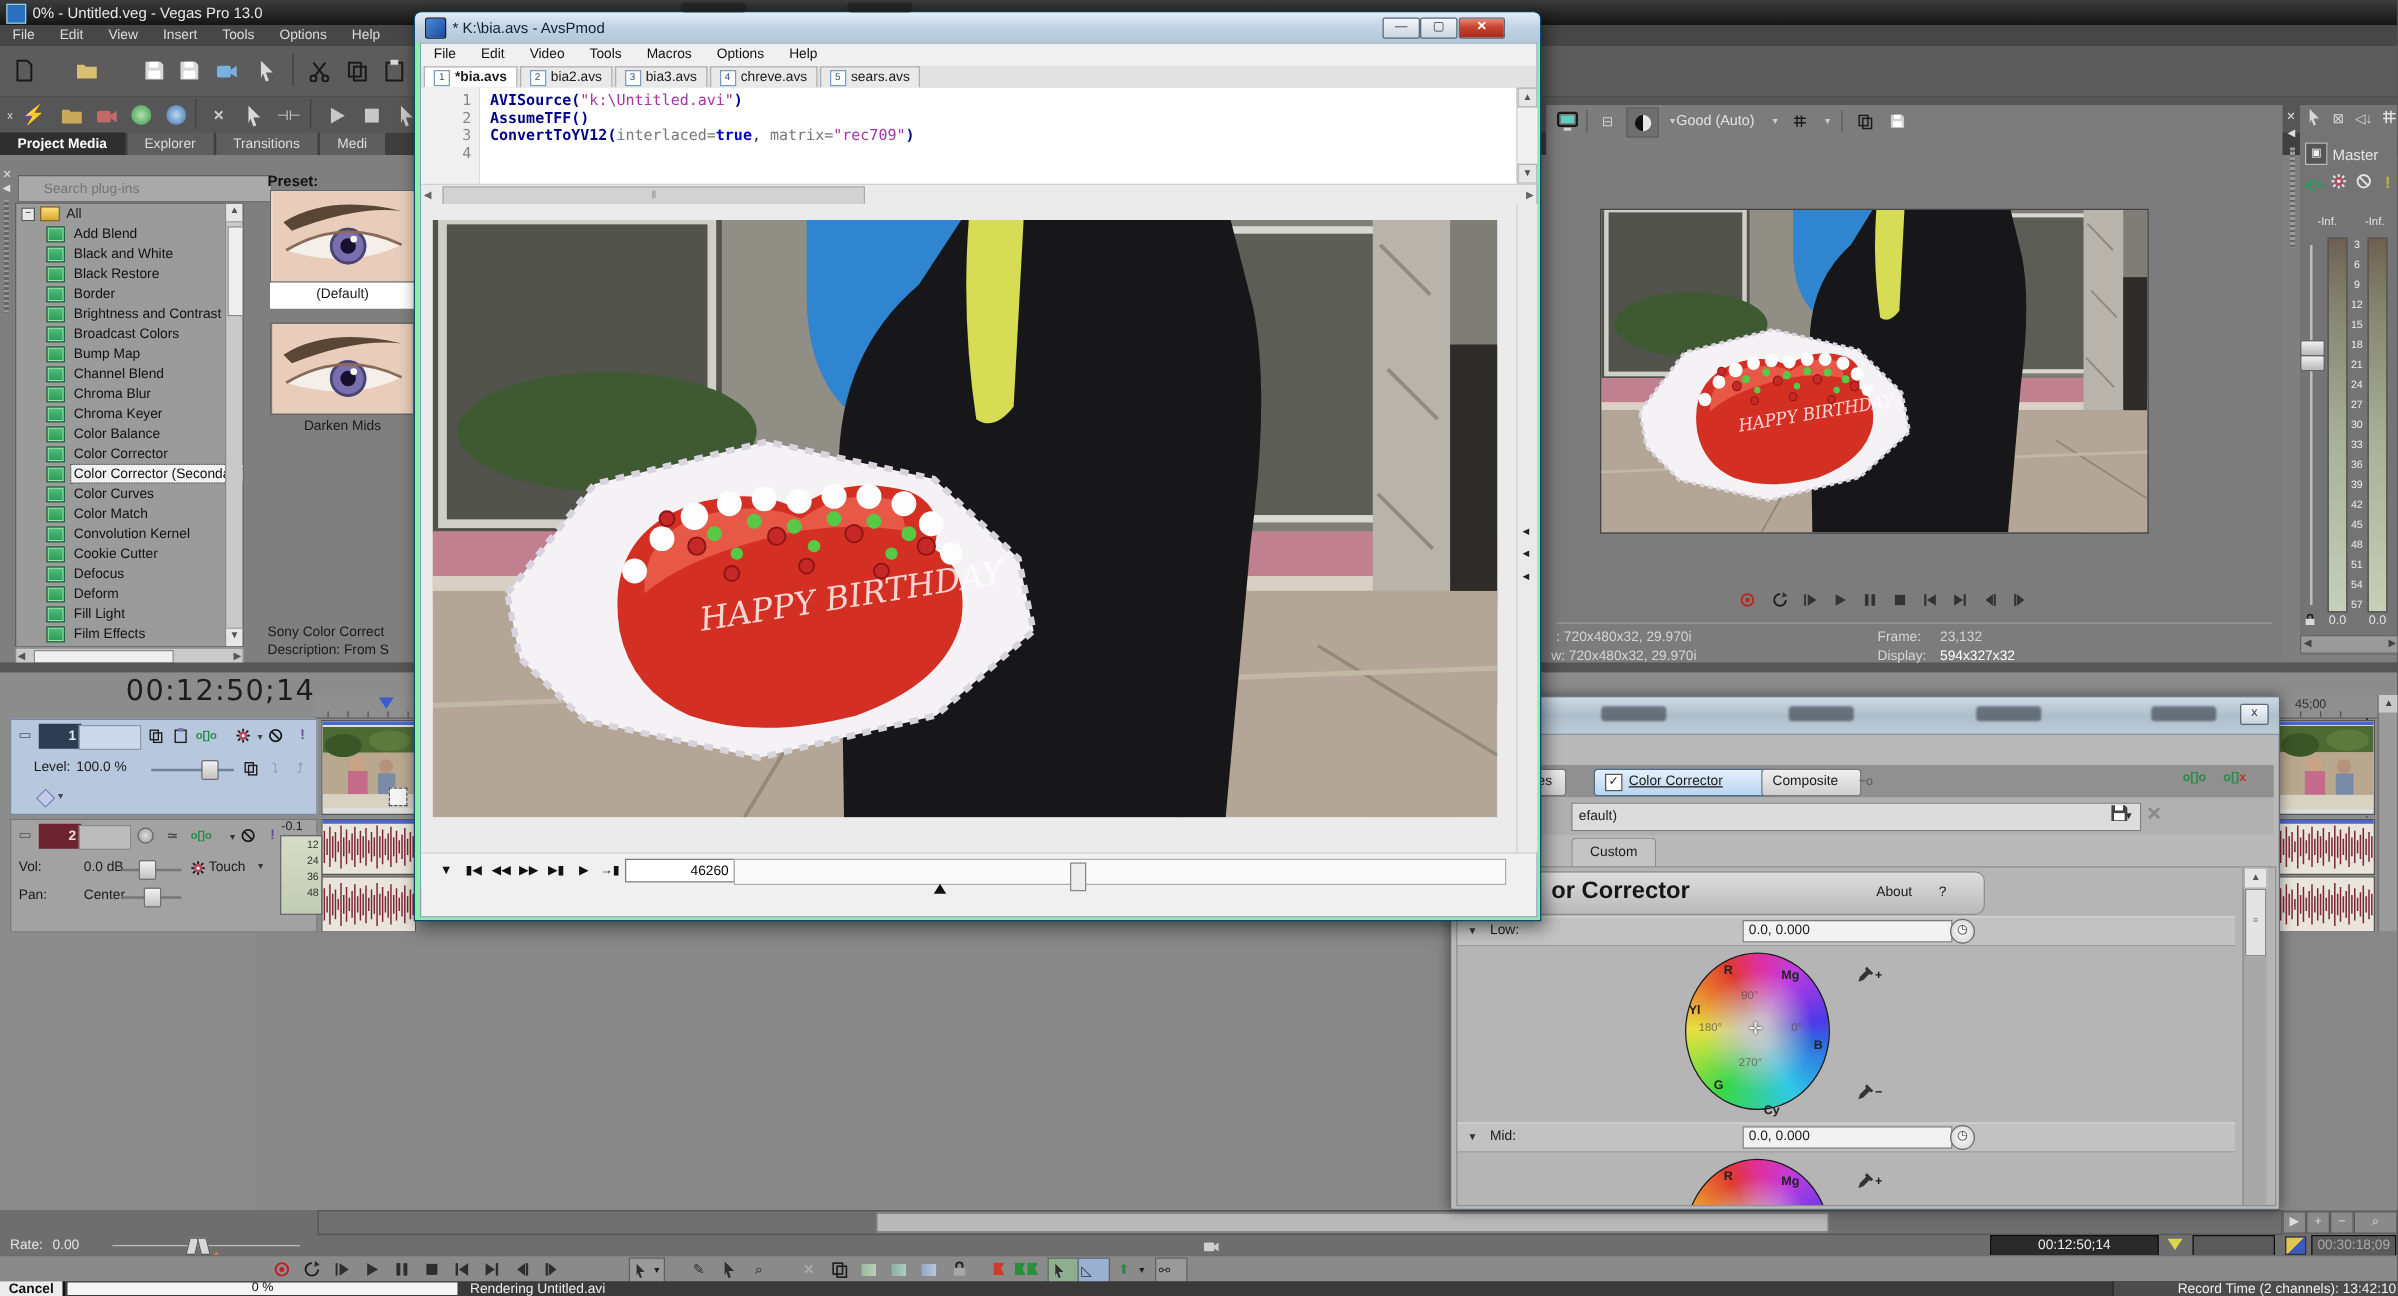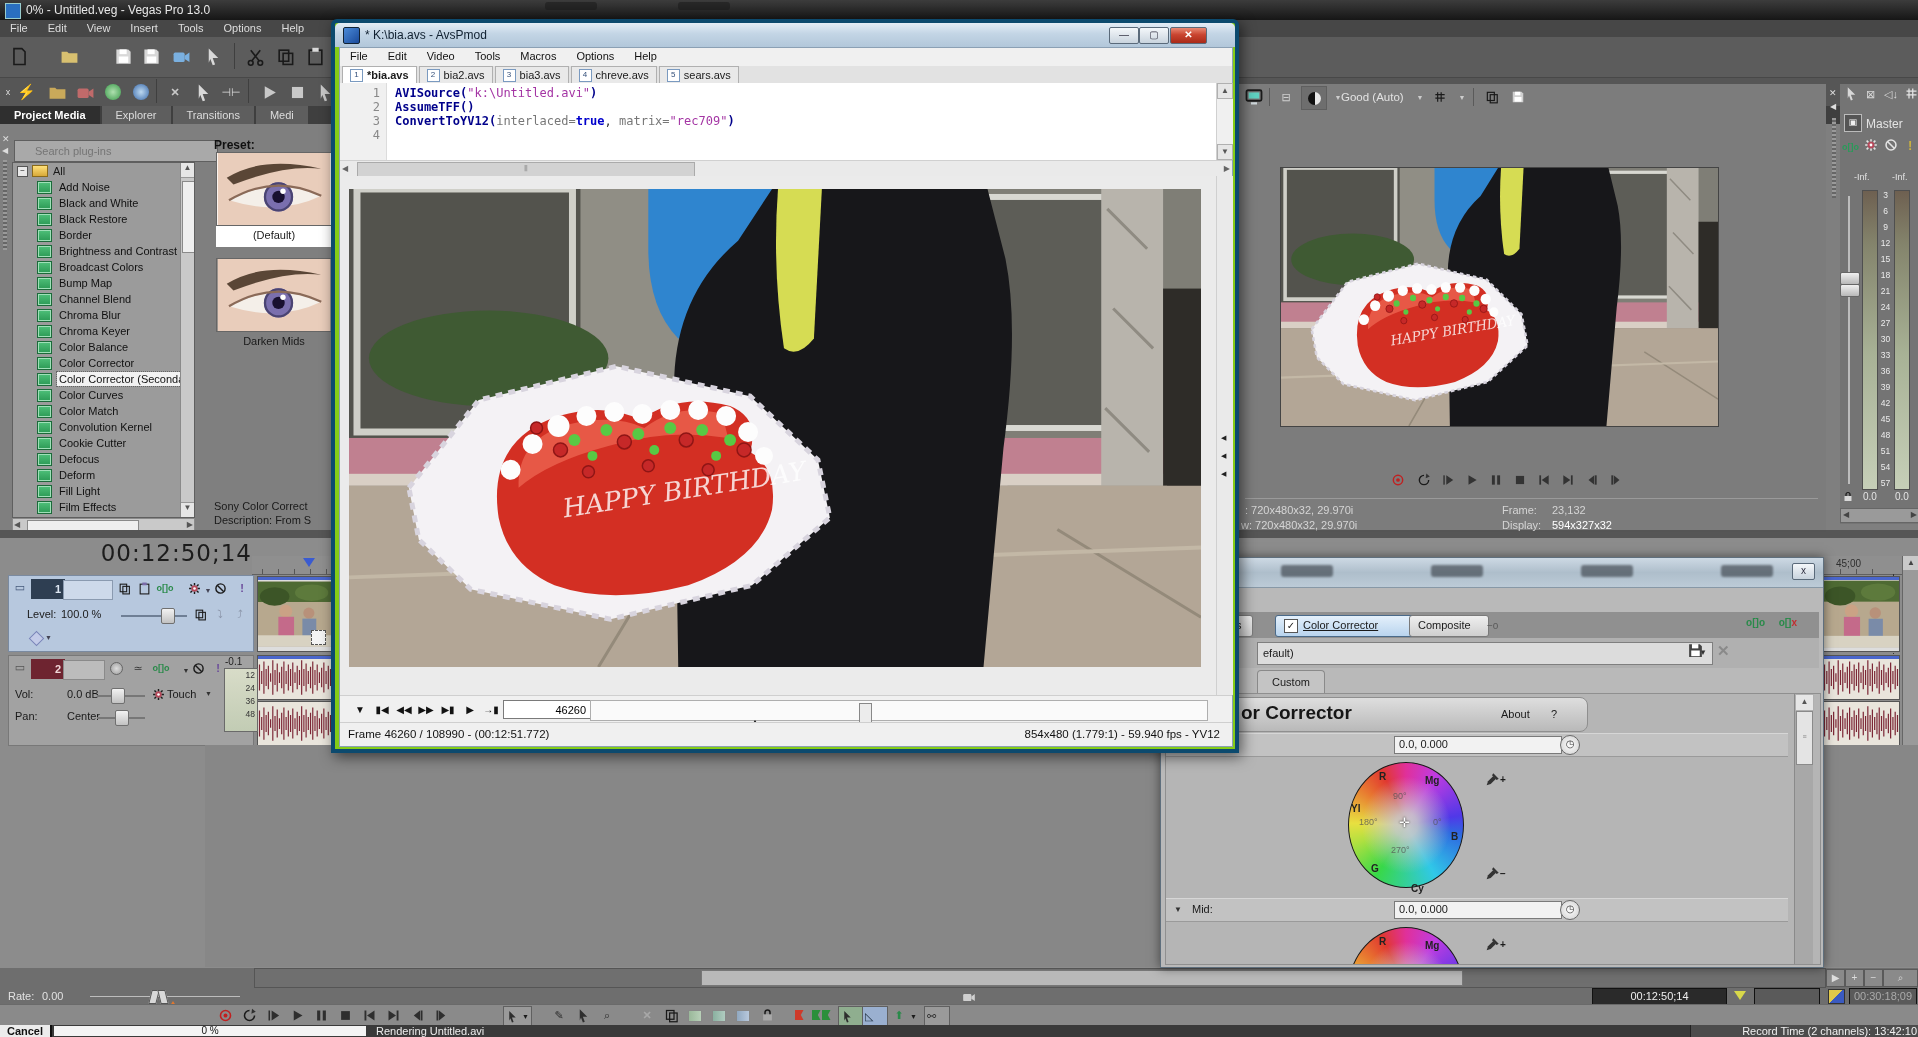--- a/index.html
+++ b/index.html
@@ -123,22 +123,22 @@
   .clock{position:absolute;left:394px;top:1px;width:18px;height:18px;border-radius:50%;background:radial-gradient(#fdfdfd,#cfcfcf);
          border:1px solid #6a6a6a;color:#444;text-align:center;line-height:16px;font-size:10px;}
   .wheel{position:absolute;width:114px;height:124px;border-radius:50%;border:1px solid #1a1a1a;
          background:radial-gradient(closest-side,#c9c9c9 0%,rgba(201,201,201,.88) 20%,rgba(201,201,201,0) 78%),
          conic-gradient(from 0deg,#e0309a 0deg,#c03ce0 30deg,#5038e8 80deg,#2e6ae0 100deg,#30c8e8 150deg,#38d848 210deg,#b0e040 250deg,#e8e040 272deg,#e87830 310deg,#e03830 336deg,#e0309a 360deg);}
   .wl{position:absolute;font-size:10px;color:#222;font-weight:bold;}
   .wd{position:absolute;font-size:9px;color:rgba(80,80,80,.75);font-weight:normal;}
   .cross{position:absolute;color:#fff;font-size:13px;text-shadow:0 0 2px #000;}
   .fxscroll{position:absolute;left:628px;top:0;width:18px;height:270px;background:#a8a8a8;border-left:1px solid #8a8a8a;}
   
-  .avswin{left:331px;top:19px;width:900px;height:726px;z-index:30;
-          background:#84cc16;border:4px solid #0c4a6e;border-radius:6px 6px 0 0;
+  .avswin{left:331px;top:9px;width:900px;height:726px;z-index:30;
+          background:#86efac;border:1px solid #0c4a6e;border-radius:6px 6px 0 0;
           box-shadow:3px 4px 14px rgba(0,0,0,.55);}
   .avstitle{position:absolute;left:0;top:0;width:100%;height:24px;border-radius:5px 5px 0 0;
             background:linear-gradient(#e4edf6,#c3d5e5 45%,#b2c7da);color:#102030;font-size:12px;}
   .winbtn{position:absolute;top:4px;height:15px;border:1px solid #5a6a7a;border-radius:2px;
           background:linear-gradient(#f4f7fa,#c9d4de);text-align:center;line-height:13px;font-size:10px;color:#334;}
   .winbtn.close{background:linear-gradient(#e98973,#c94430 45%,#a92a18);color:#fff;font-weight:bold;}
   .avsbody{position:absolute;left:4px;top:24px;width:892px;height:698px;background:#f0f0f0;border:1px solid #8ba0b4;}
   .avsmenu{position:absolute;left:0;top:0;width:100%;height:18px;background:#f0f0f0;display:flex;border-bottom:1px solid #e0e0e0;}
   .avsmenu .vmenu{color:#111;}
   .avstabs{position:absolute;left:0;top:18px;width:100%;height:17px;background:#e2e2e2;border-bottom:1px solid #aaa;display:flex;align-items:flex-end;}
@@ -509,21 +509,21 @@
   <div class="abs tree">
     <div class="rootrow">
       <span class="expander">−</span>
       <span class="folder"></span>
       <span>All</span>
     </div>
     <div>
 
         <div class="pitem">
           <span class="pico"></span>
-          <span class="plabel">Add Noise</span>
+          <span class="plabel">Add Blend</span>
         </div>
 
         <div class="pitem">
           <span class="pico"></span>
           <span class="plabel">Black and White</span>
         </div>
 
         <div class="pitem">
           <span class="pico"></span>
           <span class="plabel">Black Restore</span>
@@ -1261,20 +1261,16 @@
         <span class="cbtn" style="left:76px;width:20px;">▶▶</span>
         <span class="cbtn" style="left:98px;width:20px;">▶▮</span>
         <span class="cbtn" style="left:122px;width:16px;">▶</span>
         <span class="cbtn" style="left:142px;width:18px;">→▮</span>
         <input class="framebox" value="46260" style="">
         <div class="avsslider">
           <div class="avsthumb"></div>
         </div>
         <span style="position:absolute;left:410px;top:24px;width:0;height:0;border-left:5px solid transparent;border-right:5px solid transparent;border-bottom:8px solid #111;"></span>
       </div>
-      <div class="avsstatus">
-        <span style="position:absolute;left:8px;">Frame 46260 / 108990  -  (00:12:51.772)</span>
-        <span style="position:absolute;right:12px;">854x480 (1.779:1)  -  59.940 fps  -  YV12</span>
-      </div>
     </div>
   </div>
 
 </div>
 
 </body></html>

